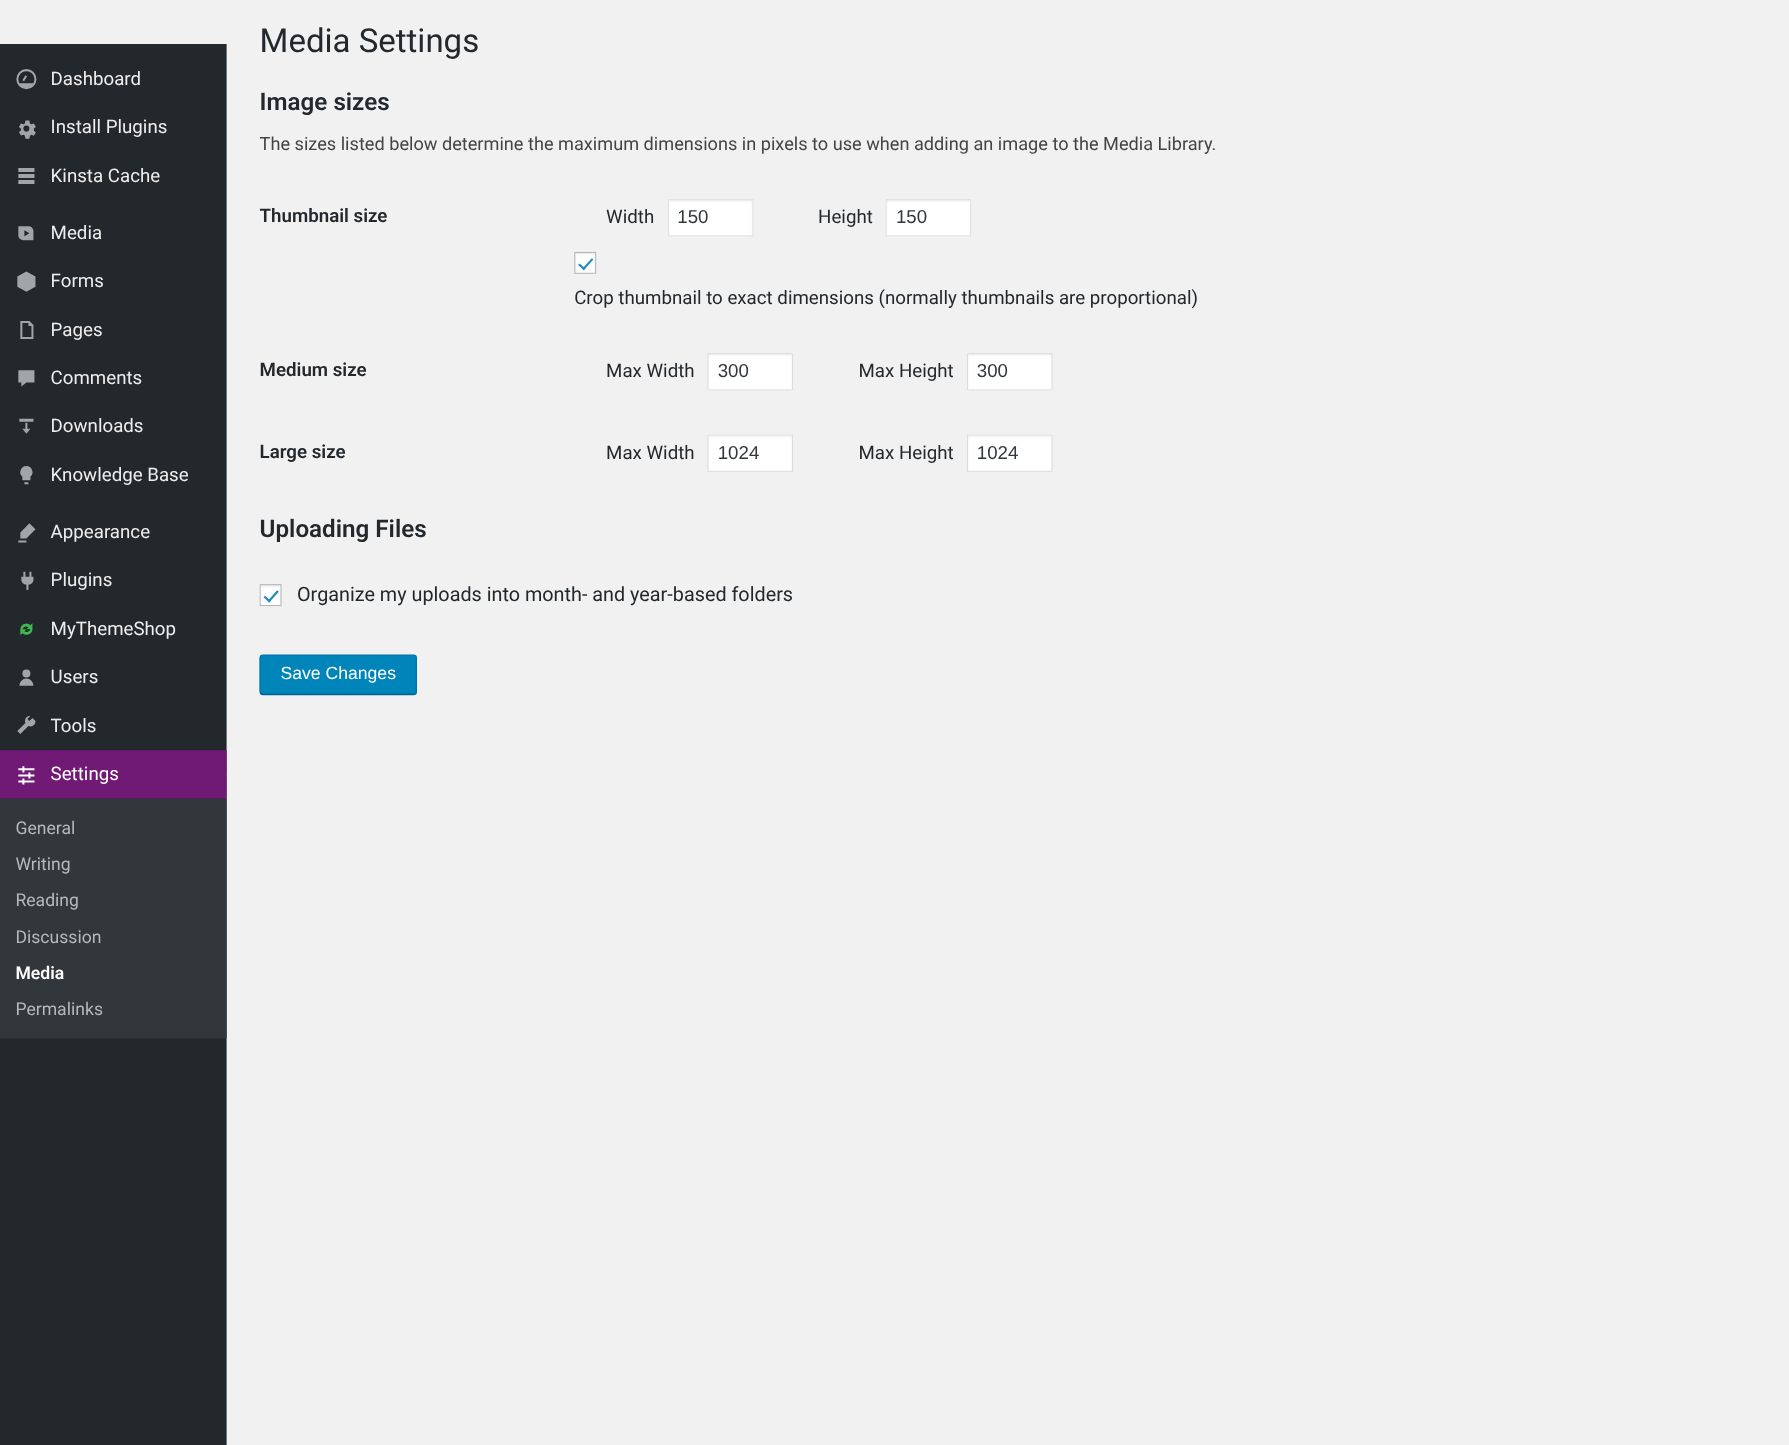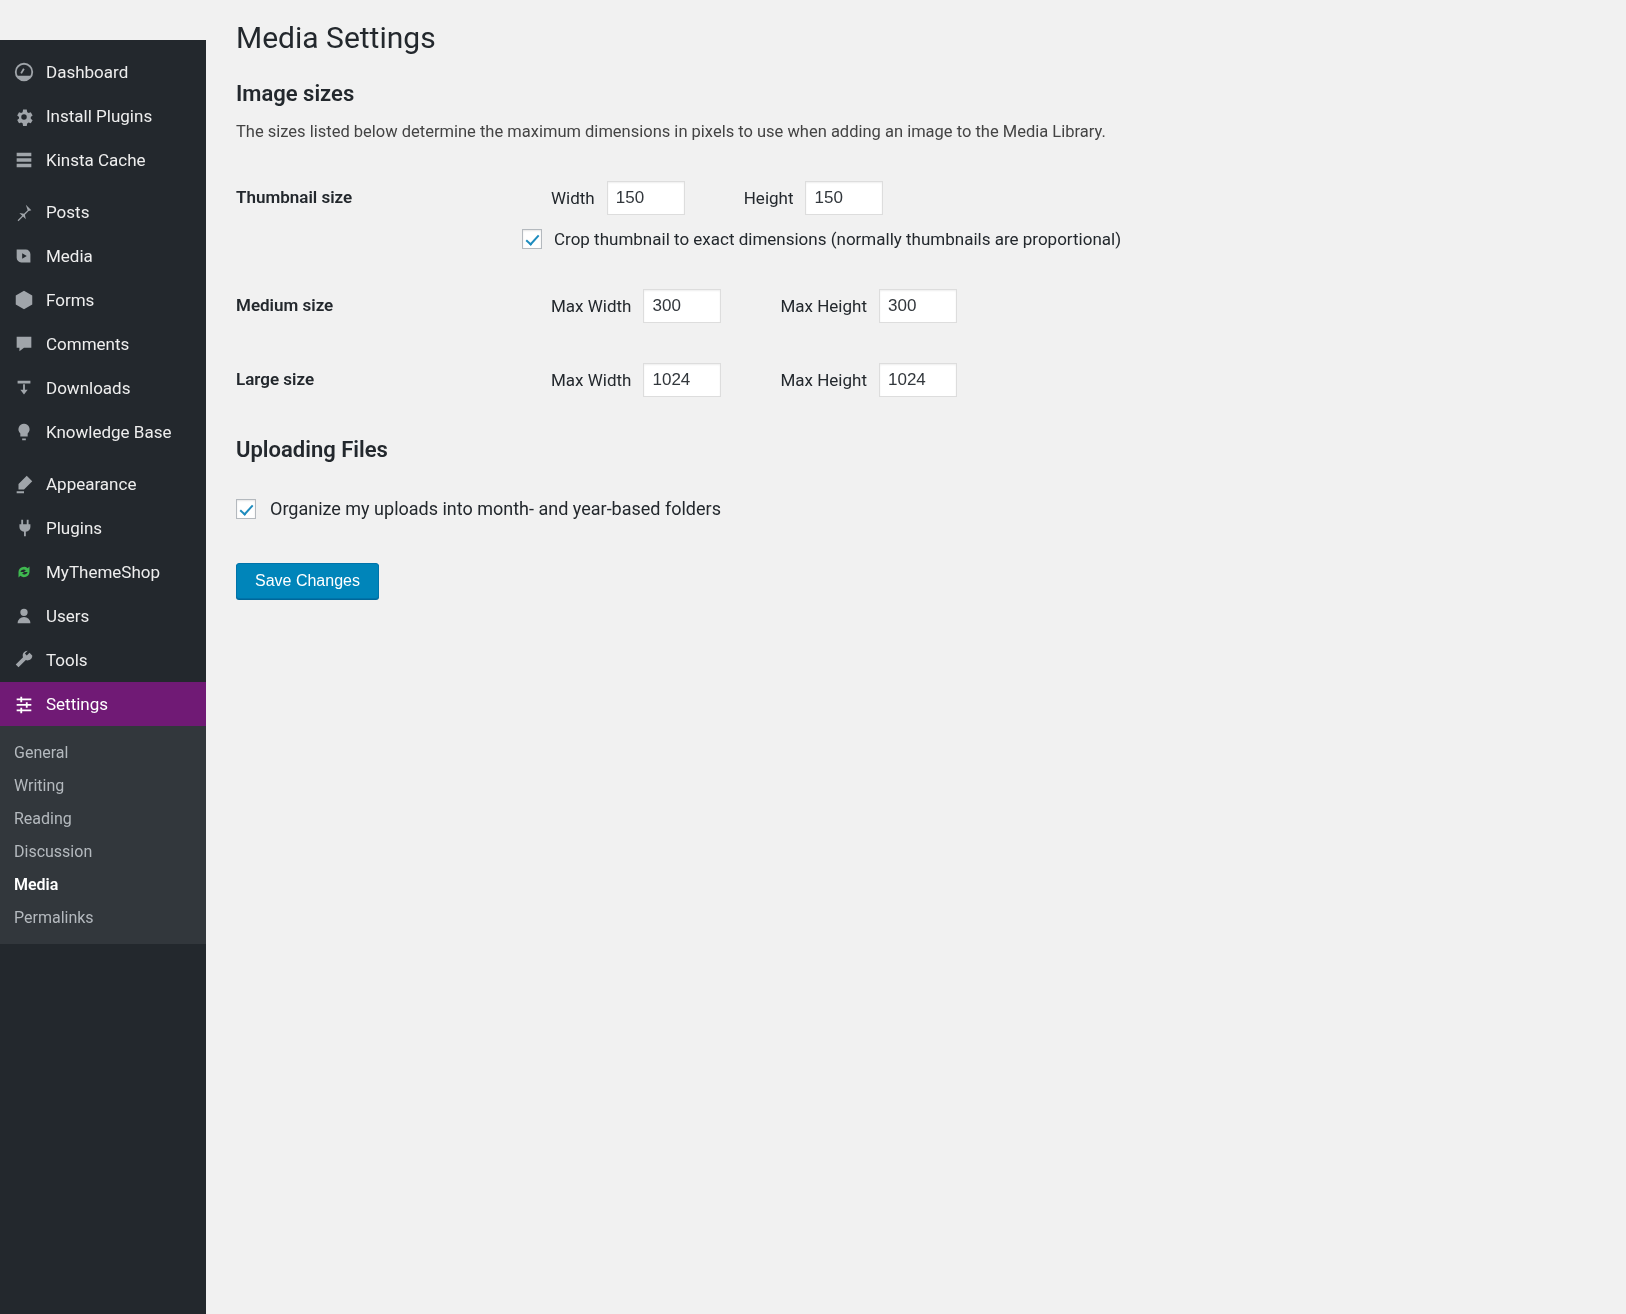--- a/index.html
+++ b/index.html
@@ -139,20 +139,21 @@
     border: 1px solid #ddd;
     background: #fff;
     color: #32373c;
     box-shadow: inset 0 1px 2px rgba(0,0,0,.07);
   }
 
   .chk-row {
     display: flex;
     align-items: flex-start;
     gap: 12px;
+    flex-direction: column;
   }
   .chk {
     appearance: none;
     -webkit-appearance: none;
     width: 20px; height: 20px;
     border: 1.5px solid #b4b9be;
     background: #fff;
     box-shadow: inset 0 1px 2px rgba(0,0,0,.1);
     position: relative;
     cursor: pointer;
@@ -270,40 +271,40 @@
             </svg>
           </span>
           <span>Kinsta Cache</span>
         </a>
       </div>
     <div class="sep"></div>
     <div class="group" id="grp2">
         <a class="item">
           <span class="mi">
             <svg viewBox="0 0 24 24">
-              <use href="#i-pin"></use>
-            </svg>
-          </span>
-          <span>Posts</span>
-        </a>
-        <a class="item">
-          <span class="mi">
-            <svg viewBox="0 0 24 24">
               <use href="#i-media"></use>
             </svg>
           </span>
           <span>Media</span>
         </a>
         <a class="item">
           <span class="mi">
             <svg viewBox="0 0 24 24">
               <use href="#i-forms"></use>
             </svg>
           </span>
           <span>Forms</span>
+        </a>
+        <a class="item">
+          <span class="mi">
+            <svg viewBox="0 0 24 24">
+              <use href="#i-pages"></use>
+            </svg>
+          </span>
+          <span>Pages</span>
         </a>
         <a class="item">
           <span class="mi">
             <svg viewBox="0 0 24 24">
               <use href="#i-comment"></use>
             </svg>
           </span>
           <span>Comments</span>
         </a>
         <a class="item">

